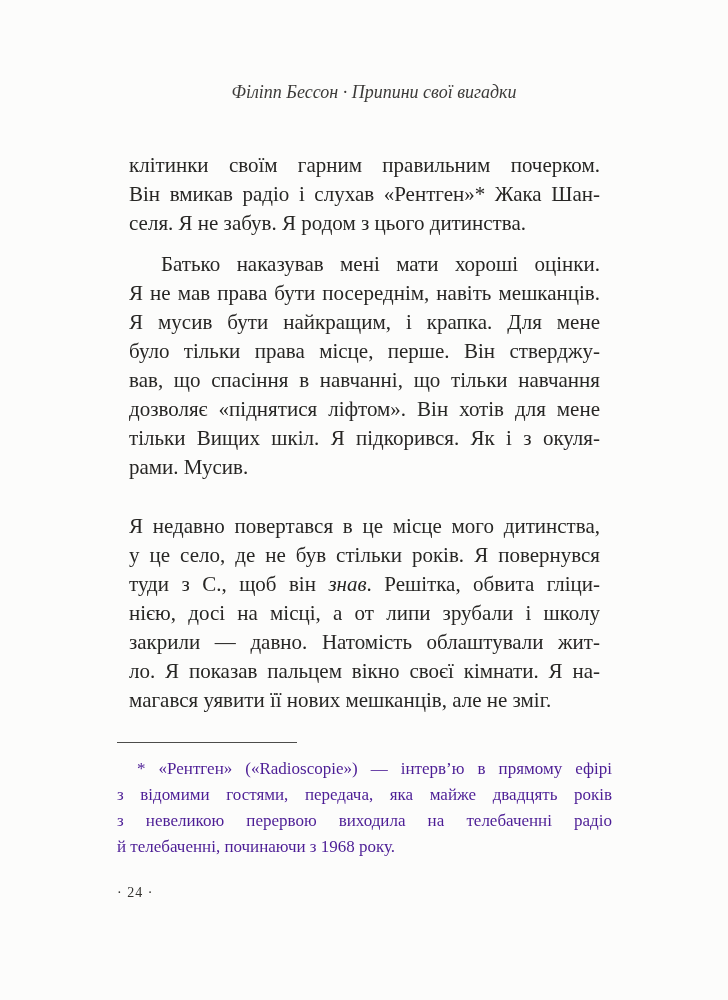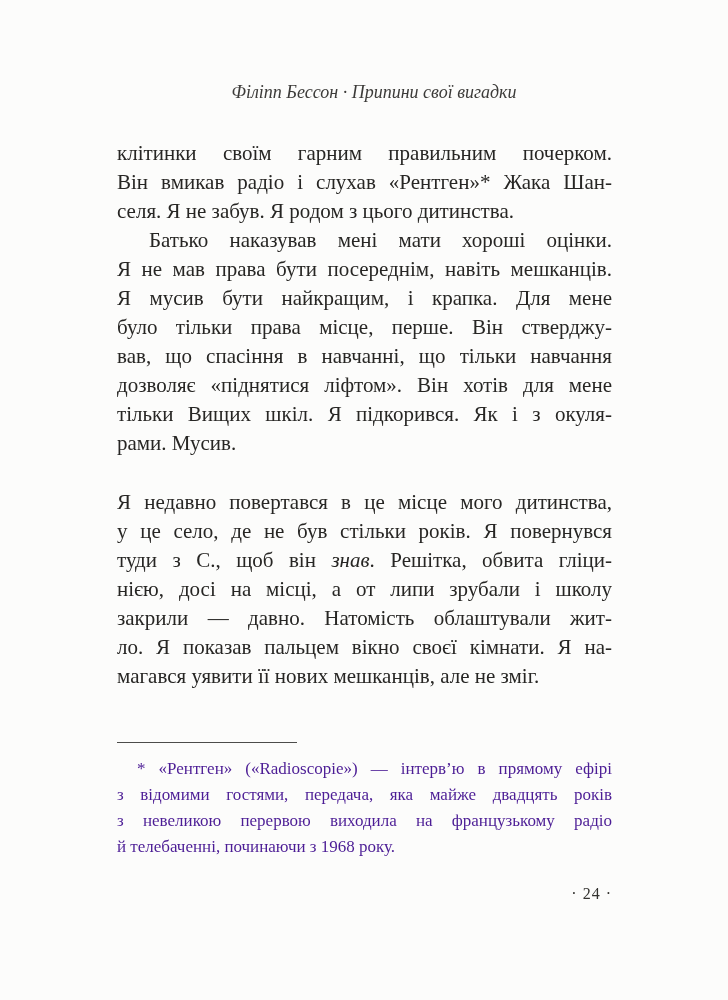--- a/index.html
+++ b/index.html
@@ -29,21 +29,21 @@
     margin-left: 20px;
   }
   .text-block {
     position: absolute;
     left: 117px;
     top: 139px;
     width: 495px;
     font-size: 21px;
     line-height: 29px;
   }
-  .para { margin: 0; }
+  .para { margin: 12px; }
   .para3 { margin-top: 30px; font-family: Liberation Serif, serif; }
   .line {
     text-align: justify;
     text-align-last: justify;
   }
   .line.pl { text-align-last: left; }
   .line.indent { padding-left: 32px; }
   .it { font-style: italic; }
   .fn-rule {
     position: absolute;
@@ -66,22 +66,22 @@
     text-align: justify;
     text-align-last: justify;
   }
   .fn-line.first { padding-left: 20px; }
   .fn-line.pl { text-align-last: left; }
   .page-number {
     position: absolute;
     top: 885px;
     left: 117px;
     width: 495px;
-    text-align: right;
-    font-size: 16px;
+    text-align: left;
+    font-size: 14px;
     letter-spacing: 1px;
     color: #33322f;
   }
 </style>
 </head>
 <body>
 
 <div class="page">
 
   <div class="running-header">Філіпп Бессон · Припини свої вигадки</div>
@@ -115,19 +115,19 @@
       <div class="line pl">магався уявити її нових мешканців, але не зміг.</div>
     </div>
 
   </div>
 
   <div class="fn-rule"></div>
 
   <div class="footnote">
     <div class="fn-line first">* «Рентген» («Radioscopie») — інтерв’ю в прямому ефірі</div>
     <div class="fn-line">з відомими гостями, передача, яка майже двадцять років</div>
-    <div class="fn-line">з невеликою перервою виходила на французькому радіо</div>
+    <div class="fn-line">з невеликою перервою виходила на телебаченні радіо</div>
     <div class="fn-line pl">й телебаченні, починаючи з 1968 року.</div>
   </div>
 
   <div class="page-number">· 24 ·</div>
 
 </div>
 
 </body></html>

